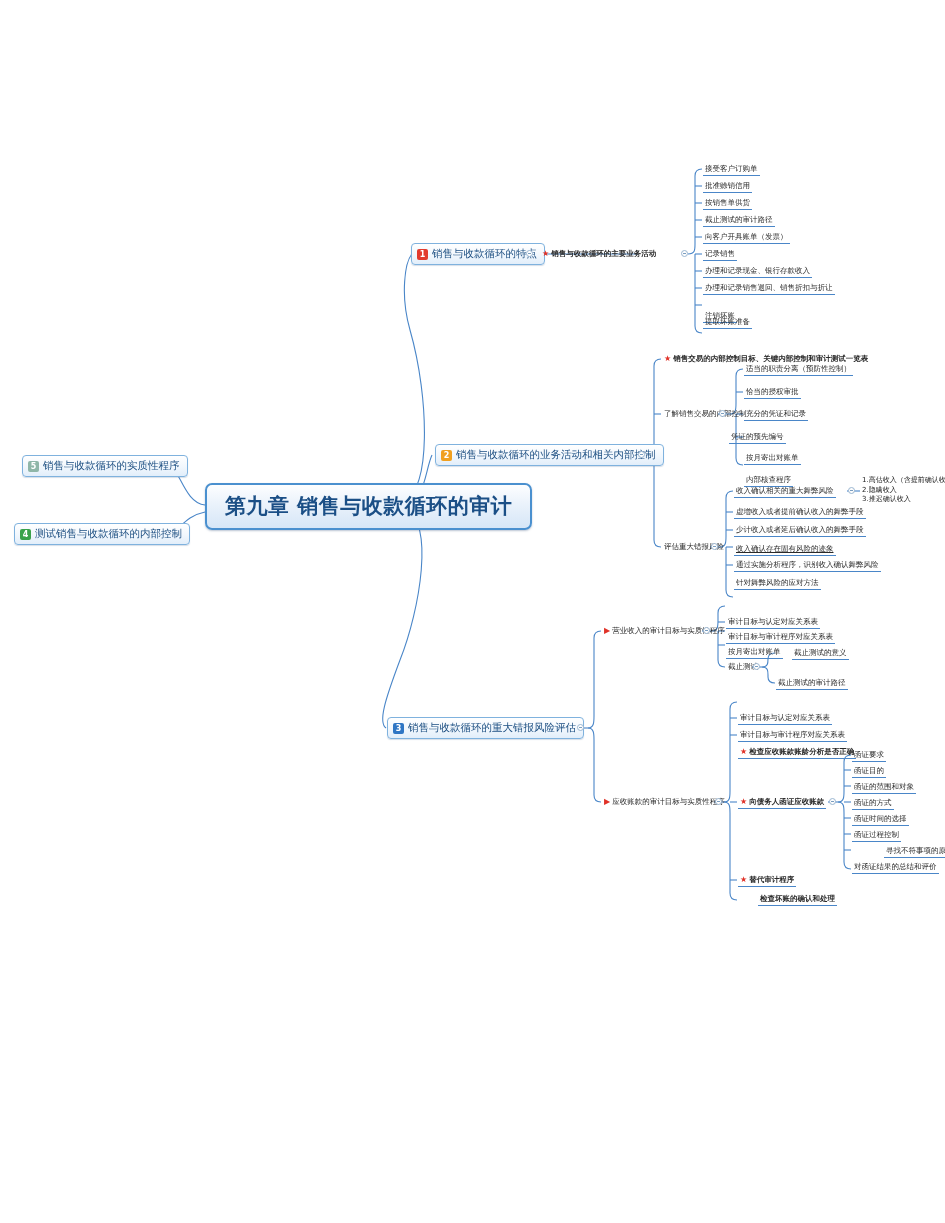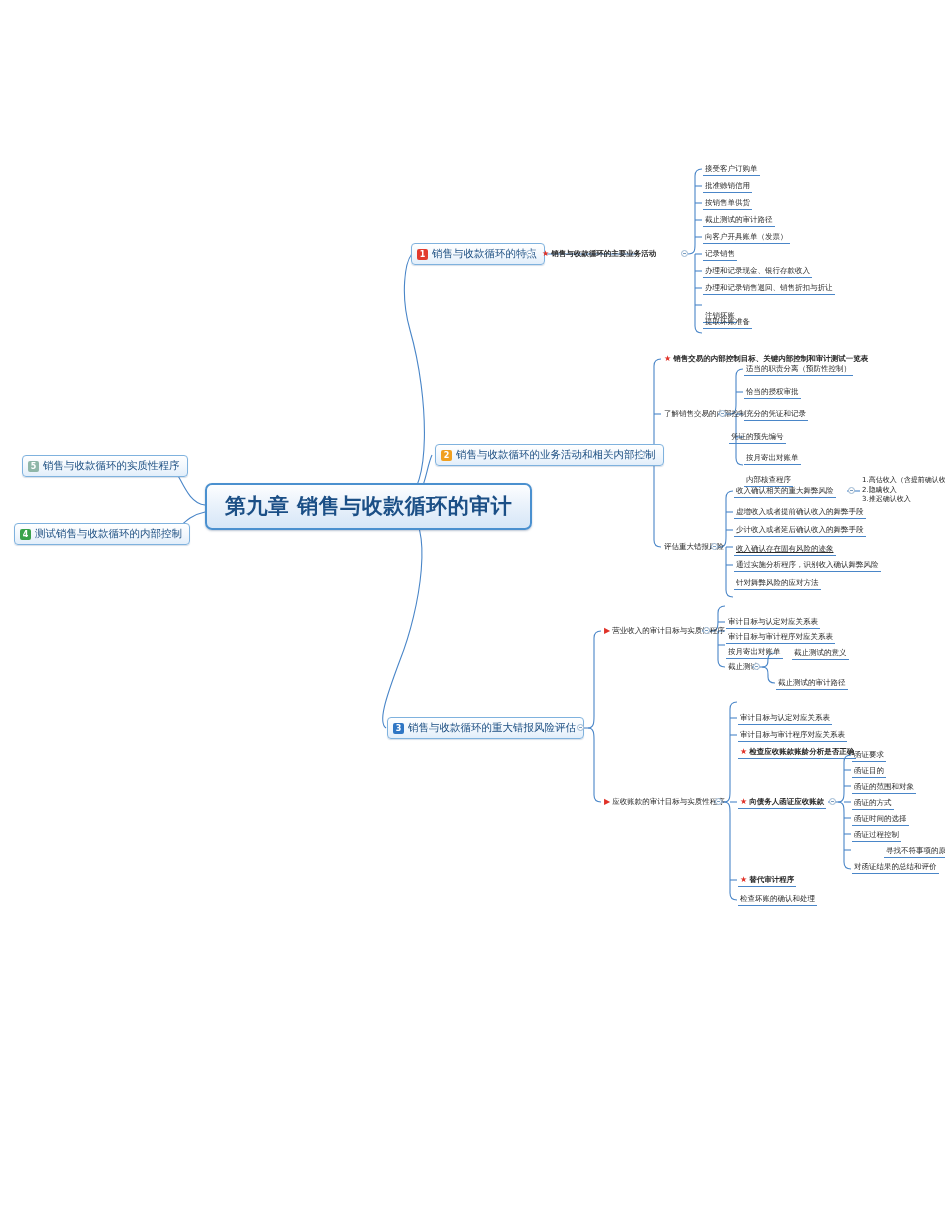--- a/index.html
+++ b/index.html
@@ -270,16 +270,16 @@
 <div class="node leaf" style="left:852px;top:781px;">函证的范围和对象</div>
 <div class="node leaf" style="left:852px;top:797px;">函证的方式</div>
 <div class="node leaf" style="left:852px;top:813px;">函证时间的选择</div>
 <div class="node leaf" style="left:852px;top:829px;">函证过程控制</div>
 <div class="node leaf" style="left:852px;top:845px;margin-left:32px;">寻找不符事项的原因及处理</div>
 <div class="node leaf" style="left:852px;top:861px;">对函证结果的总结和评价</div>
 
 <div class="node leaf" style="left:738px;top:874px;">
   <span class="star">★</span><span class="ttl">替代审计程序</span>
 </div>
-<div class="node leaf" style="left:738px;top:893px;">检查坏账的确认和处理</div>
+<div class="node leaf" style="left:758px;top:893px;font-weight:bold;">检查坏账的确认和处理</div>
 
 </div>
 </div>
 
 </body></html>

